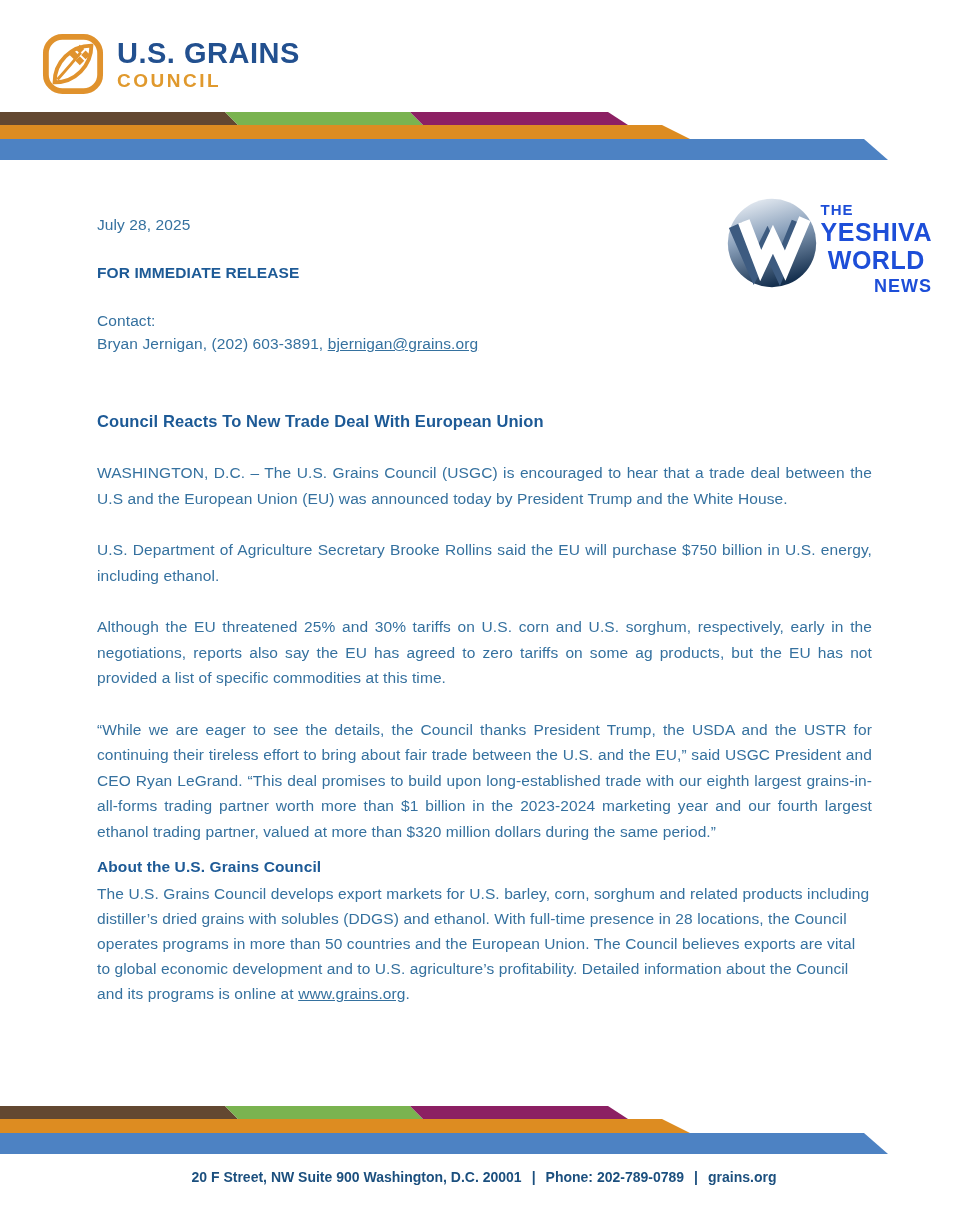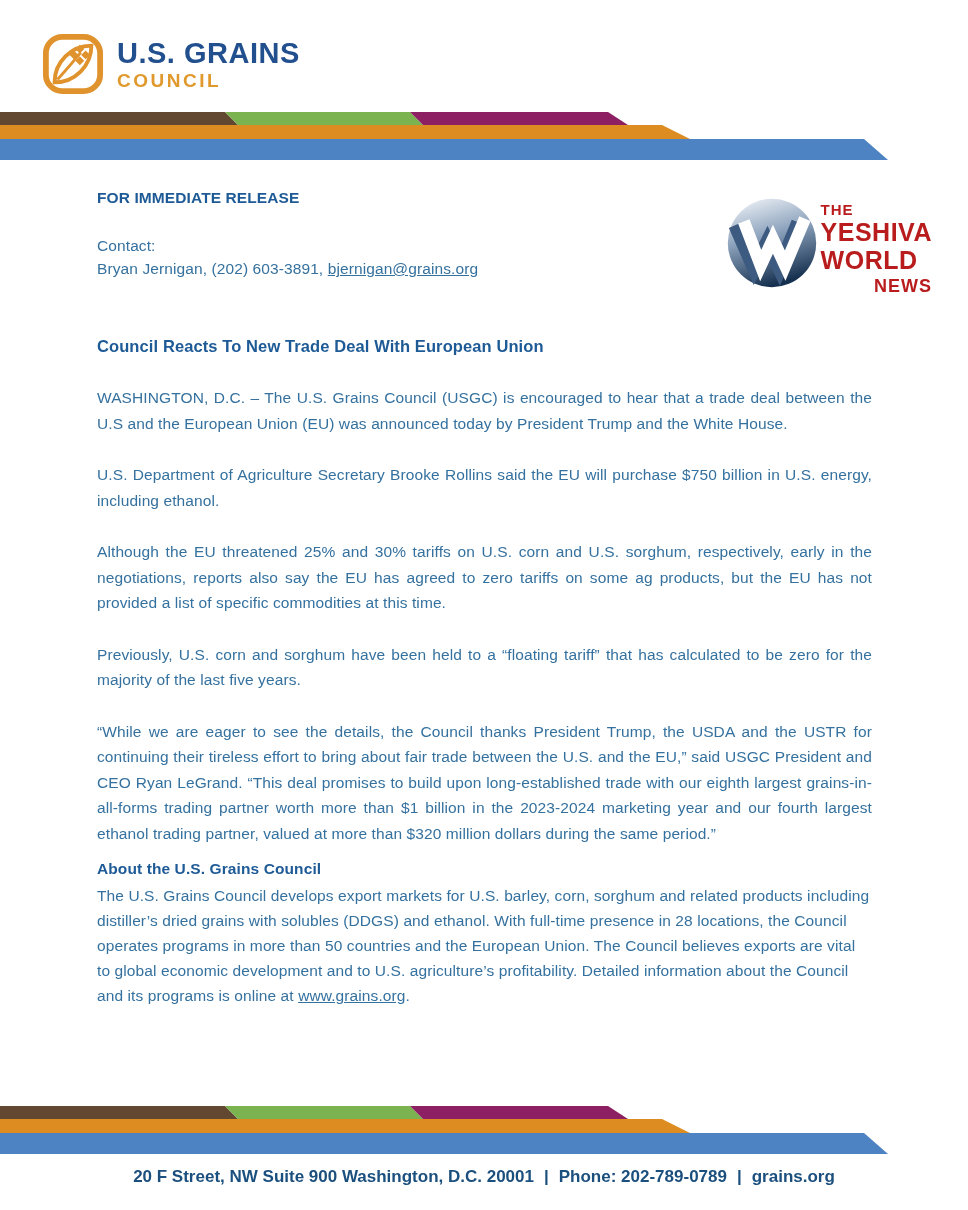--- a/index.html
+++ b/index.html
@@ -15,40 +15,40 @@
   .logo-line1 { color:#22508f; font-weight:bold; font-size:29px; letter-spacing:0.5px; }
   .logo-line2 { color:#e0992d; font-weight:bold; font-size:19px; letter-spacing:2.5px; margin-top:3px; }
   
   .banner { position:absolute; left:0; width:968px; height:48px; }
   .banner-top { top:112px; }
   .banner-bottom { top:1106px; }
   .banner svg { display:block; }
   
   .tyw { position:absolute; top:196px; right:36px; display:flex; align-items:flex-start; }
   .tyw-sphere { width:94px; height:94px; flex:0 0 auto; }
-  .tyw-text { margin-left:2px; margin-top:6px; color:#b91c1c; line-height:1; }
+  .tyw-text { margin-left:2px; margin-top:6px; color:#1d4ed8; line-height:1; }
   .tyw-the { font-size:15px; font-weight:bold; letter-spacing:1px; }
-  .tyw-big { font-size:25px; font-weight:bold; letter-spacing:0.5px; margin-top:3px; }
+  .tyw-big { font-size:25px; font-weight:bold; letter-spacing:0.5px; margin-top:3px;text-align:center; }
   .tyw-news { font-size:18px; font-weight:bold; text-align:right; letter-spacing:1px; margin-top:4px; }
   
   .content { position:absolute; top:160px; left:97px; width:775px; color:#35719f; font-size:15.5px; letter-spacing:0.1px; }
   .date { margin-top:54px; line-height:21px; }
   .release { margin-top:27px; line-height:21px; font-weight:bold; color:#1d5a96; }
   .contact-label { margin-top:27px; line-height:21px; }
   .contact-line { margin-top:2px; line-height:21px; }
   .contact-line a, .about a { color:#35719f; text-decoration:underline; }
   .headline { margin-top:56px; font-size:16.5px; font-weight:bold; color:#1d5a96; line-height:22px; }
   .para { margin-top:26px; line-height:25.5px; text-align:justify; }
   .para.first { margin-top:28px; }
   .about { margin-top:12px; text-align:left; }
   .about-heading { font-size:15.5px; font-weight:bold; color:#1d5a96; line-height:22px; }
   .about-body { margin-top:3px; line-height:25px; }
   
   .footer { position:absolute; top:1166px; left:0; width:968px; text-align:center;
-            font-weight:bold; color:#1b4f7e; font-size:17px; line-height:22px; }
+            font-weight:bold; color:#1b4f7e; font-size:14px; line-height:22px; }
   .footer .sep { margin:0 10px; }
 </style>
 </head>
 <body>
 
 <header class="logo-row">
   <svg class="logo-icon" viewBox="0 0 64 64">
     <rect x="4" y="4" width="56" height="56" rx="17" fill="#ffffff" stroke="#e0922d" stroke-width="6"></rect>
     <path d="M13 51 C13 30 30 13 51 13 C51 34 34 51 13 51 Z" fill="#ffffff" stroke="#e0922d" stroke-width="4"></path>
     <path d="M16 48 C25 38 32 30 40 20" stroke="#e0922d" stroke-width="3" fill="none"></path>
@@ -90,30 +90,30 @@
   </svg>
   <div class="tyw-text">
     <div class="tyw-the">THE</div>
     <div class="tyw-big">YESHIVA</div>
     <div class="tyw-big">WORLD</div>
     <div class="tyw-news">NEWS</div>
   </div>
 </div>
 
 <main class="content">
+  <p class="date">July 28, 2025</p>
   <p class="release">FOR IMMEDIATE RELEASE</p>
   <p class="contact-label">Contact:</p>
   <p class="contact-line"><span>Bryan Jernigan, (202) 603-3891, </span><a href="#">bjernigan@grains.org</a></p>
 
   <h1 class="headline">Council Reacts To New Trade Deal With European Union</h1>
 
   <p class="para first">WASHINGTON, D.C. – The U.S. Grains Council (USGC) is encouraged to hear that a trade deal between the U.S and the European Union (EU) was announced today by President Trump and the White House.</p>
   <p class="para">U.S. Department of Agriculture Secretary Brooke Rollins said the EU will purchase $750 billion in U.S. energy, including ethanol.</p>
   <p class="para">Although the EU threatened 25% and 30% tariffs on U.S. corn and U.S. sorghum, respectively, early in the negotiations, reports also say the EU has agreed to zero tariffs on some ag products, but the EU has not provided a list of specific commodities at this time.</p>
-  <p class="para">Previously, U.S. corn and sorghum have been held to a “floating tariff” that has calculated to be zero for the majority of the last five years.</p>
   <p class="para">“While we are eager to see the details, the Council thanks President Trump, the USDA and the USTR for continuing their tireless effort to bring about fair trade between the U.S. and the EU,” said USGC President and CEO Ryan LeGrand. “This deal promises to build upon long-established trade with our eighth largest grains-in-all-forms trading partner worth more than $1 billion in the 2023-2024 marketing year and our fourth largest ethanol trading partner, valued at more than $320 million dollars during the same period.”</p>
 
   <section class="about">
     <h2 class="about-heading">About the U.S. Grains Council</h2>
     <p class="about-body"><span>The U.S. Grains Council develops export markets for U.S. barley, corn, sorghum and related products including distiller’s dried grains with solubles (DDGS) and ethanol. With full-time presence in 28 locations, the Council operates programs in more than 50 countries and the European Union. The Council believes exports are vital to global economic development and to U.S. agriculture’s profitability. Detailed information about the Council and its programs is online at </span><a href="#">www.grains.org</a><span>.</span></p>
   </section>
 </main>
 
 <div class="banner banner-bottom">
   <svg width="968" height="48" viewBox="0 0 968 48">

